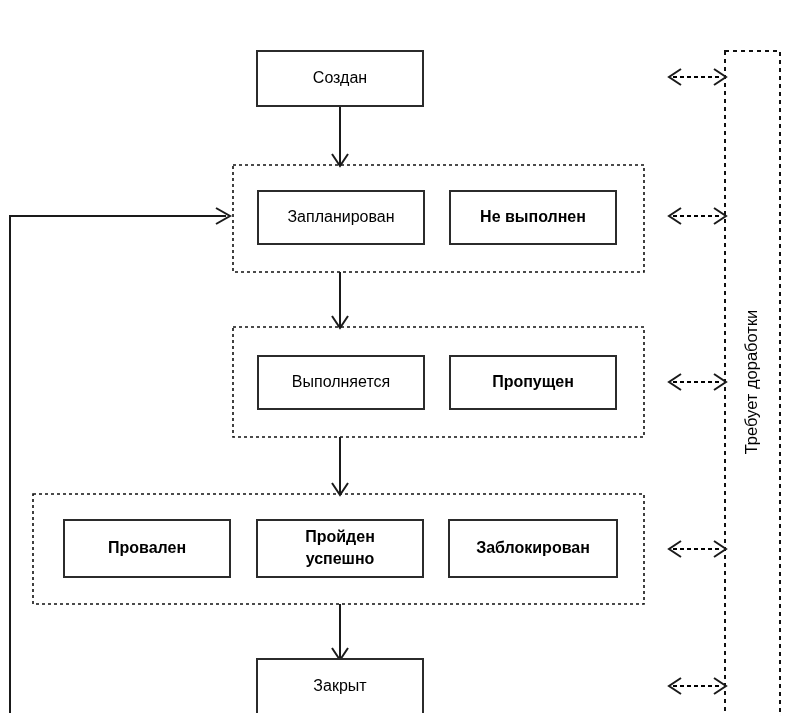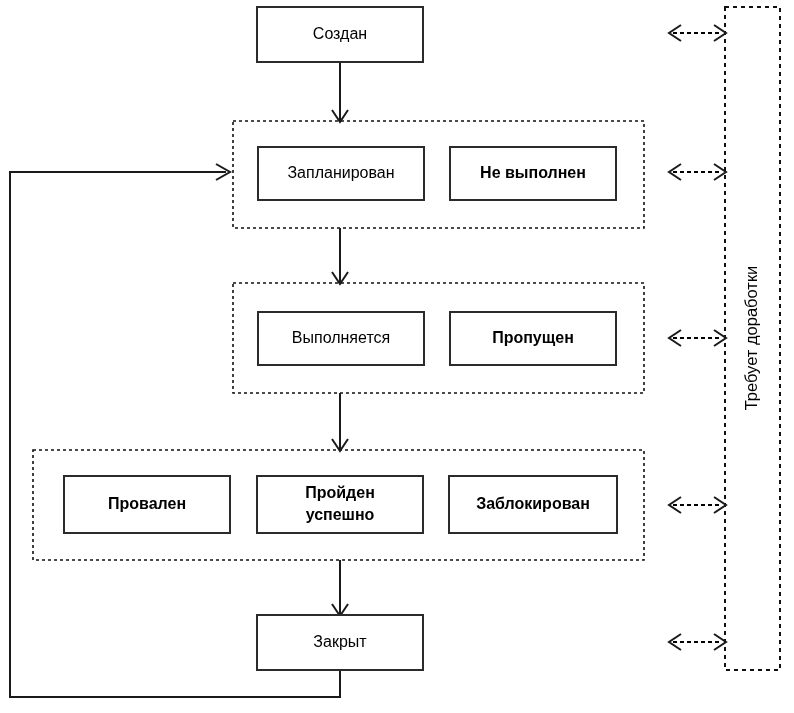--- a/index.html
+++ b/index.html
@@ -10,20 +10,21 @@
   body {
     width: 794px;
     height: 713px;
     font-family: "Liberation Sans", "DejaVu Sans", sans-serif;
     overflow: hidden;
   }
   #diagram-root {
     position: relative;
     width: 794px;
     height: 651px;
+    margin-top: 44px;
   }
   svg.diagram {
     display: block;
     width: 794px;
     height: 713px;
   }
   .state-box {
     fill: #ffffff;
     stroke: #2b2b2b;
     stroke-width: 2;

